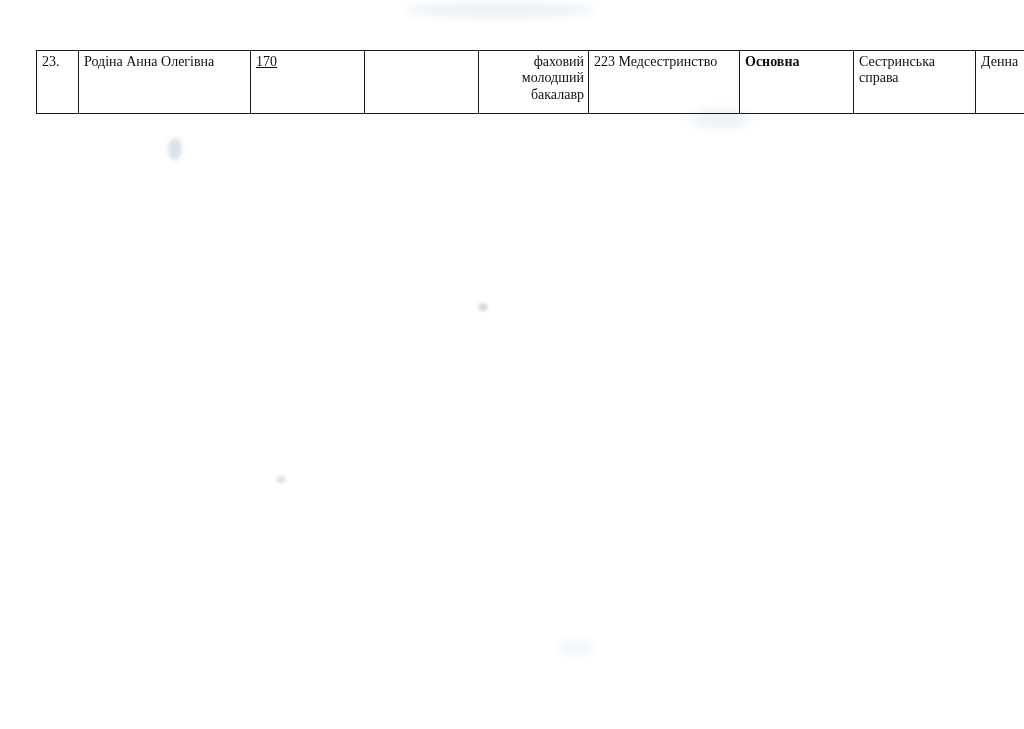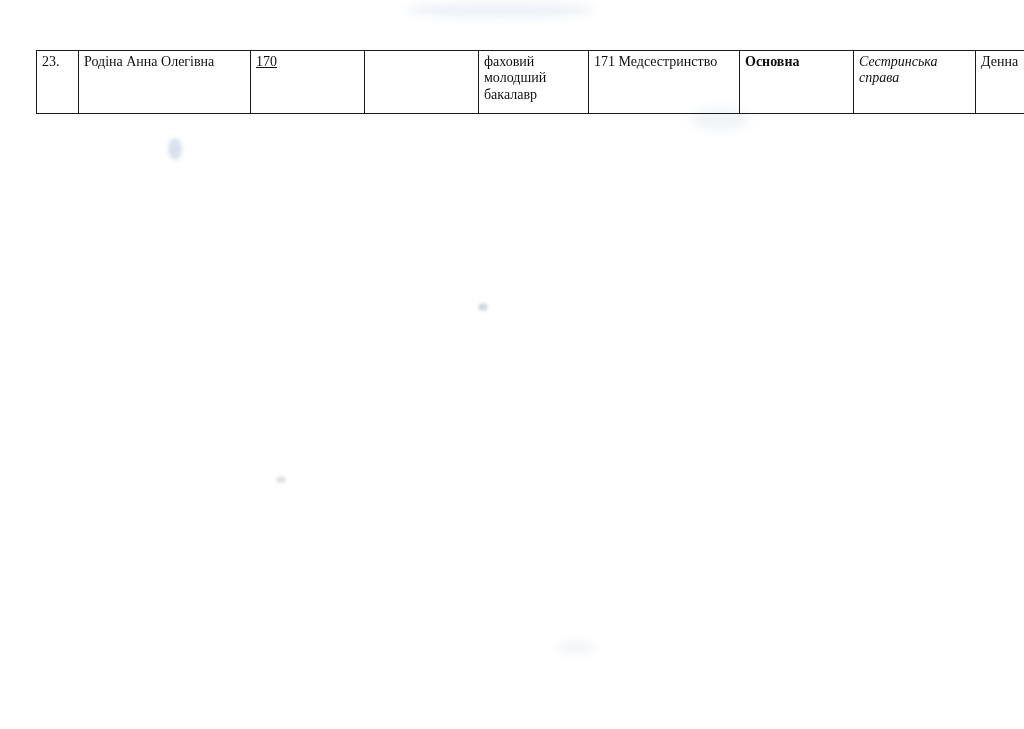--- a/index.html
+++ b/index.html
@@ -42,24 +42,24 @@
     font-size: 14px;
     line-height: 1.17;
     color: #101010;
     font-family: "Liberation Serif", serif;
     height: 56px;
   }
   td.c-num      { width: 32px; }
   td.c-name     { width: 162px; }
   td.c-score    { width: 104px; text-decoration: underline; }
   td.c-empty    { width: 104px; }
-  td.c-degree   { width: 100px; }
+  td.c-degree   { width: 100px; text-align: right; }
   td.c-spec     { width: 141px; }
   td.c-basis    { width: 104px; font-weight: bold; }
-  td.c-program  { width: 112px; font-style: italic; }
+  td.c-program  { width: 112px; }
   td.c-form     { width: 75px; }
 </style>
 </head>
 <body>
 
 <div class="page">
 
   <div class="scan-blotch" style="left:405px; top:2px; width:190px; height:16px; background:rgba(205,218,232,0.35); filter: blur(4px);"></div>
   <div class="scan-blotch" style="left:168px; top:138px; width:14px; height:22px; background:rgba(150,170,200,0.35); filter: blur(2px);"></div>
   <div class="scan-blotch" style="left:478px; top:303px; width:10px; height:8px; background:rgba(120,130,140,0.30); filter: blur(1.5px);"></div>
@@ -68,21 +68,21 @@
   <div class="scan-blotch" style="left:276px; top:476px; width:10px; height:7px; background:rgba(130,140,150,0.25); filter: blur(1.5px);"></div>
 
   <table class="doc-table">
     <tbody>
       <tr>
         <td class="c-num">23.</td>
         <td class="c-name">Родіна Анна Олегівна</td>
         <td class="c-score">170</td>
         <td class="c-empty"></td>
         <td class="c-degree">фаховий молодший бакалавр</td>
-        <td class="c-spec">171 Медсестринство</td>
+        <td class="c-spec">223 Медсестринство</td>
         <td class="c-basis">Основна</td>
         <td class="c-program">Сестринська справа</td>
         <td class="c-form">Денна</td>
       </tr>
     </tbody>
   </table>
 
 </div>
 
 </body></html>

